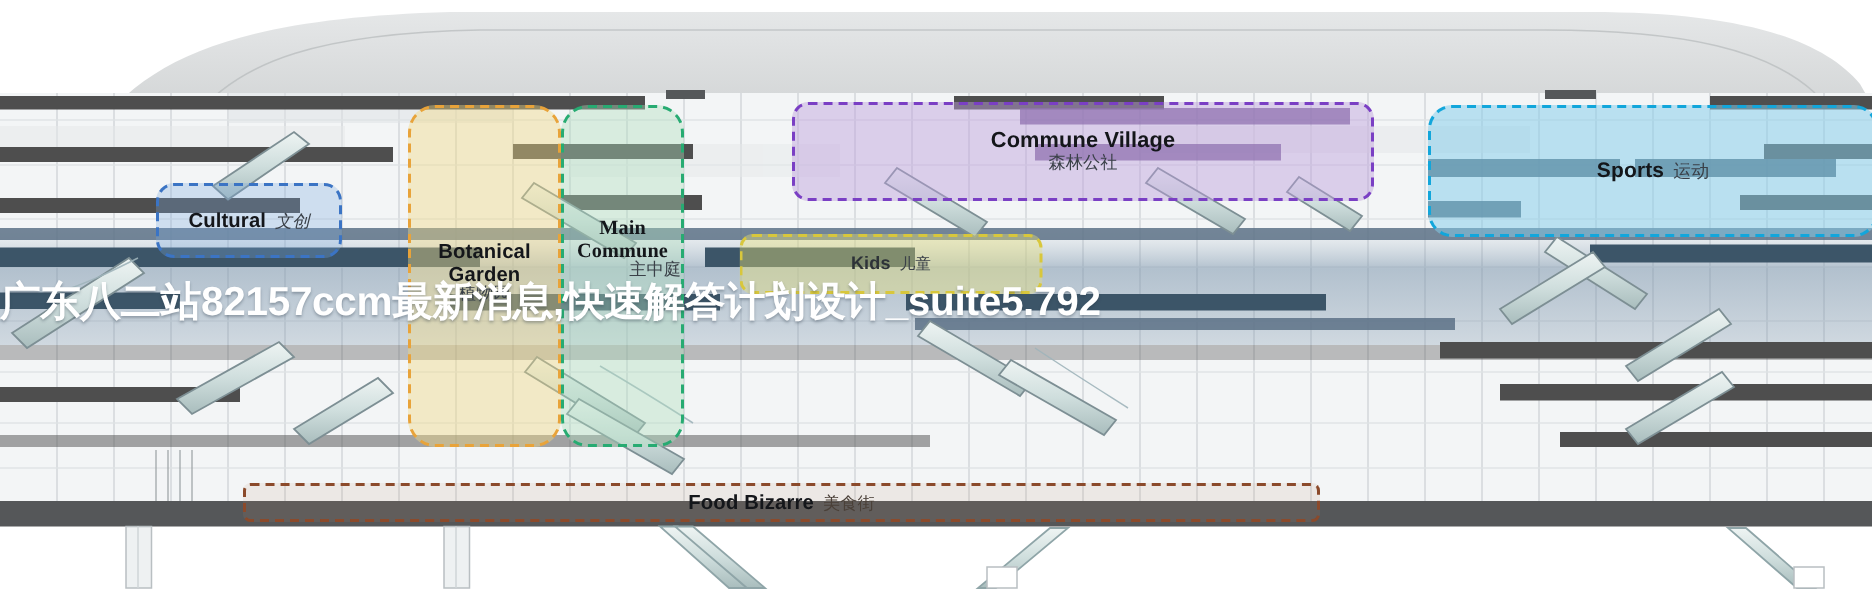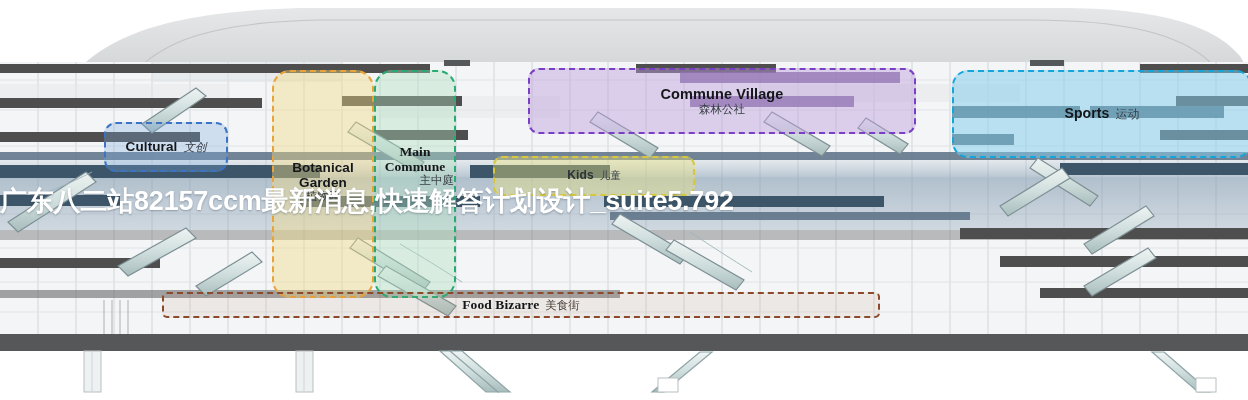--- a/index.html
+++ b/index.html
@@ -86,24 +86,23 @@
 
   #zone-sports{
     left:952px;top:70px;width:300px;height:88px;
     border:2.2px dashed #12a6db;border-radius:16px;
     background:rgba(132,206,234,0.52);
   }
   #zone-sports .zl{font-size:14px;}
   #zone-sports .zc{font-size:12px;}
 
   #zone-food{
-    left:162px;top:292px;width:718px;height:26px;
+    left:162px;top:322px;width:718px;height:26px;
     border:2px dashed #8b4a2b;border-radius:5px;
     background:rgba(190,140,110,0.12);
-    font-family:Liberation Serif, serif;
   }
   #zone-food .zl{font-size:13.5px;}
   #zone-food .zc{font-size:11.5px;color:#4a4038;}
 
   
   #overlay-title{
     position:absolute;
     left:0;right:0;top:183px;
     font-size:27px;
     font-weight:bold;

